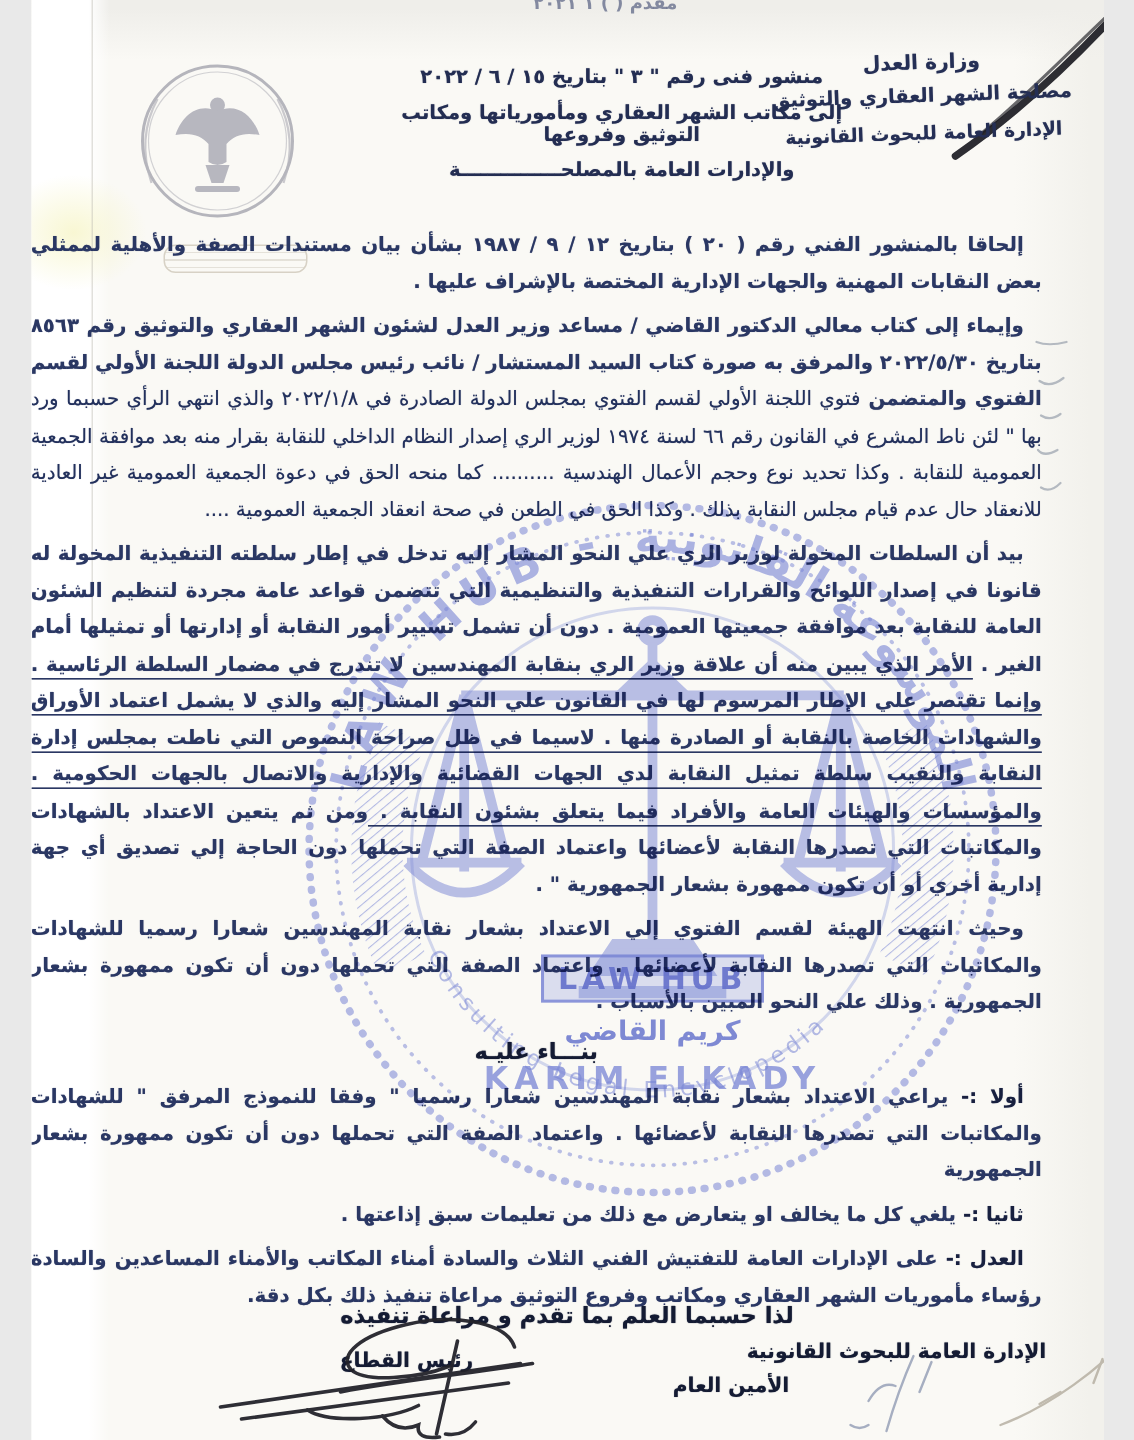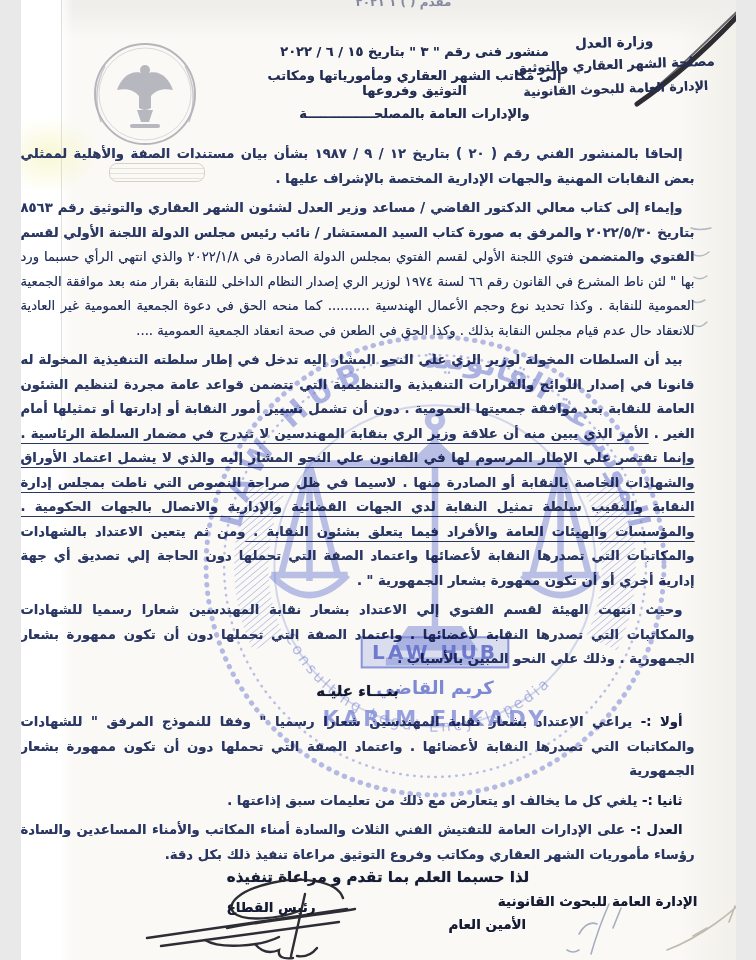--- a/index.html
+++ b/index.html
@@ -28,21 +28,21 @@
   .subject{position:absolute;top:44px;left:238px;width:312px;text-align:center;direction:rtl;
     font-weight:bold;color:#232d52;text-shadow:0 0 .6px rgba(35,45,82,.6);}
   .subject .s1{font-size:13px;margin-bottom:9px;letter-spacing:.5px;}
   .subject .s2{font-size:13px;margin-bottom:8px;}
   .subject .s3{font-size:13px;text-align:center;}
   
   .emblem{position:absolute;left:68px;top:36px;width:112px;height:118px;}
   .faint-stamp{position:absolute;left:88px;top:163px;width:94px;height:17px;border:1px solid #cfc8ba;
     border-radius:8px;background:repeating-linear-gradient(180deg,rgba(0,0,0,0) 0 4px,rgba(173,164,144,.35) 4px 5px);opacity:.8;}
   
-  .body-text{position:absolute;top:142px;right:41px;width:674px;height:736px;overflow:hidden;
+  .body-text{position:absolute;top:152px;right:41px;width:674px;height:736px;overflow:hidden;
     direction:rtl;text-align:justify;font-size:13.2px;line-height:24.5px;font-weight:600;
     color:#2a3763;text-shadow:0 0 .5px rgba(42,55,99,.55);}
   .body-text p{margin:0 0 5px 0;text-indent:12px;}
   .b{font-weight:normal;color:#22305c;}
   .u{text-decoration:underline;text-decoration-thickness:1px;text-underline-offset:5px;}
   .ruling-heading{text-align:center;font-weight:bold;font-size:15px;color:#141b33;letter-spacing:2px;
     margin:7px 0 7px 0 !important;text-indent:0 !important;text-shadow:0 0 .7px rgba(20,27,51,.8);}
   .item-label{font-weight:bold;color:#18203f;}
   .closing{position:absolute;top:868px;left:0;width:100%;text-align:center;direction:rtl;
     font-size:15px;font-weight:bold;color:#141b33;text-shadow:0 0 .7px rgba(20,27,51,.8);}

